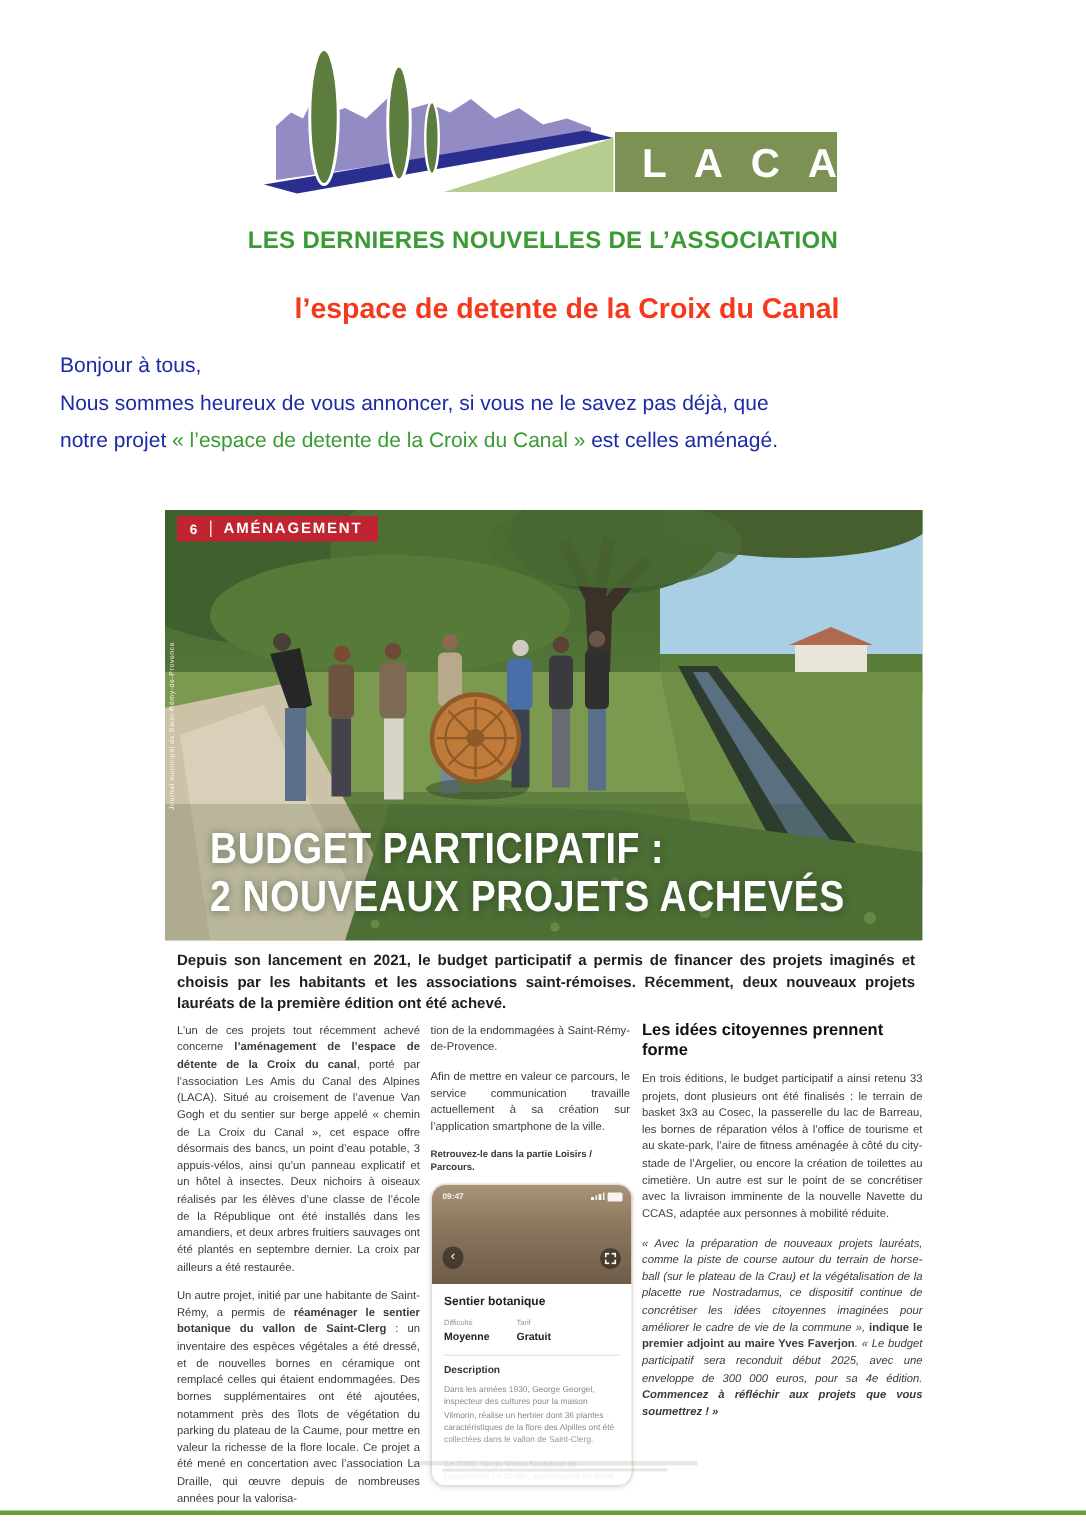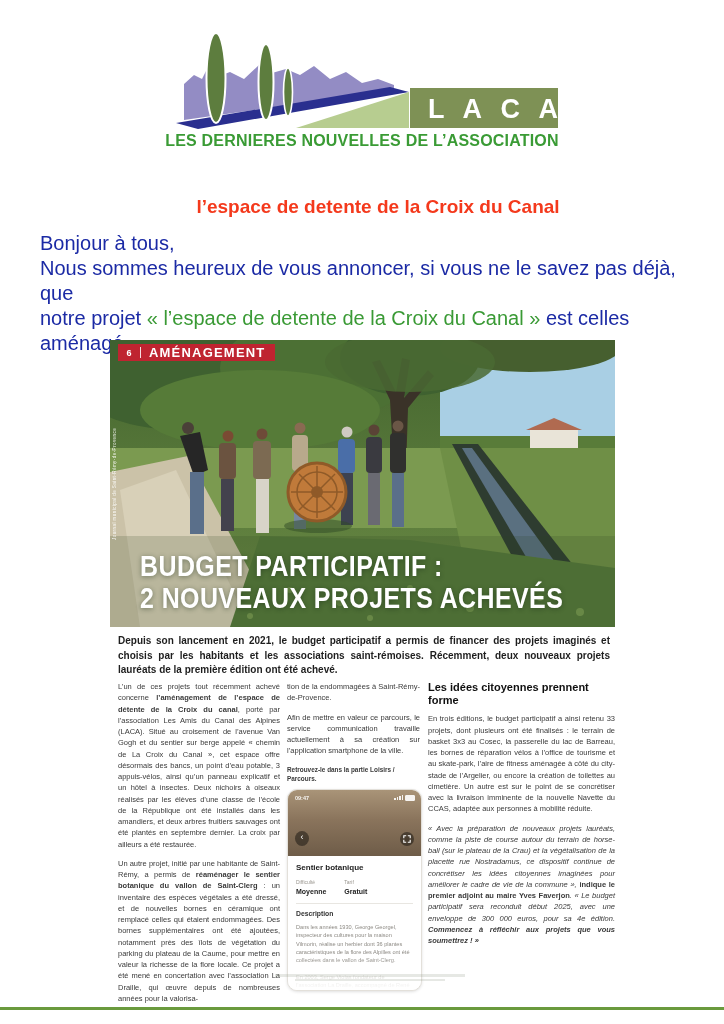--- a/index.html
+++ b/index.html
@@ -2,38 +2,38 @@
 <html><head>
 <meta charset="utf-8">
 <style>
   html,body{margin:0;padding:0;background:#ffffff;}
   #canvas{
     position:relative;width:724px;height:1024px;background:#ffffff;overflow:hidden;
     font-family:"Liberation Sans",sans-serif;
   }
   
   .logo-wrap{position:absolute;left:176px;top:22px;width:400px;height:116px;}
-  .h-title1{position:absolute;left:0;top:132px;width:724px;text-align:center;
+  .h-title1{position:absolute;left:0;top:152px;width:724px;text-align:center;
     color:#3a9b35;font-size:16px;font-weight:bold;letter-spacing:.2px;}
   .h-title2{position:absolute;left:0;top:169px;width:724px;text-align:center;
     color:#3a9b35;font-size:15px;font-weight:bold;}
   .h-subject{position:absolute;left:16px;top:196px;width:724px;text-align:center;
     color:#f4391c;font-size:19px;font-weight:bold;}
   
   .intro{position:absolute;left:40px;top:231px;width:660px;color:#1b2aa5;
-    font-size:20px;line-height:25px;}
+    font-size:14px;line-height:25px;}
   .intro .hl{color:#3a9a35;}
   
   .article{position:absolute;left:110px;top:340px;width:505px;height:668px;background:#fff;}
   .photo{position:absolute;left:0;top:0;width:505px;height:287px;display:block;}
   .banner{position:absolute;left:8px;top:4px;height:17px;background:#bf2430;
     display:flex;align-items:center;color:#fff;font-weight:bold;}
   .banner .num{width:22px;text-align:center;font-size:9px;}
   .banner .sep{width:1px;height:11px;background:rgba(255,255,255,.85);}
-  .banner .sec{padding:0 10px 0 8px;font-size:13px;letter-spacing:1.2px;}
+  .banner .sec{padding:0 10px 0 8px;font-size:10px;letter-spacing:1.2px;}
   .credit{position:absolute;left:2px;top:30px;height:170px;
     writing-mode:vertical-rl;transform:rotate(180deg);
     font-size:4.6px;color:rgba(255,255,255,.9);letter-spacing:.4px;}
   .headline{position:absolute;left:30px;top:210px;color:#fff;font-weight:800;
     font-size:29px;line-height:32px;letter-spacing:.5px;
     transform:scaleX(.86);transform-origin:left center;
     text-shadow:0 1px 6px rgba(20,40,20,.45);white-space:nowrap;}
   .standfirst{position:absolute;left:8px;top:294px;width:492px;
     font-size:10px;font-weight:bold;line-height:1.45;text-align:justify;color:#1e1e1e;}
   .col{position:absolute;top:341px;font-size:7.5px;line-height:1.5;

